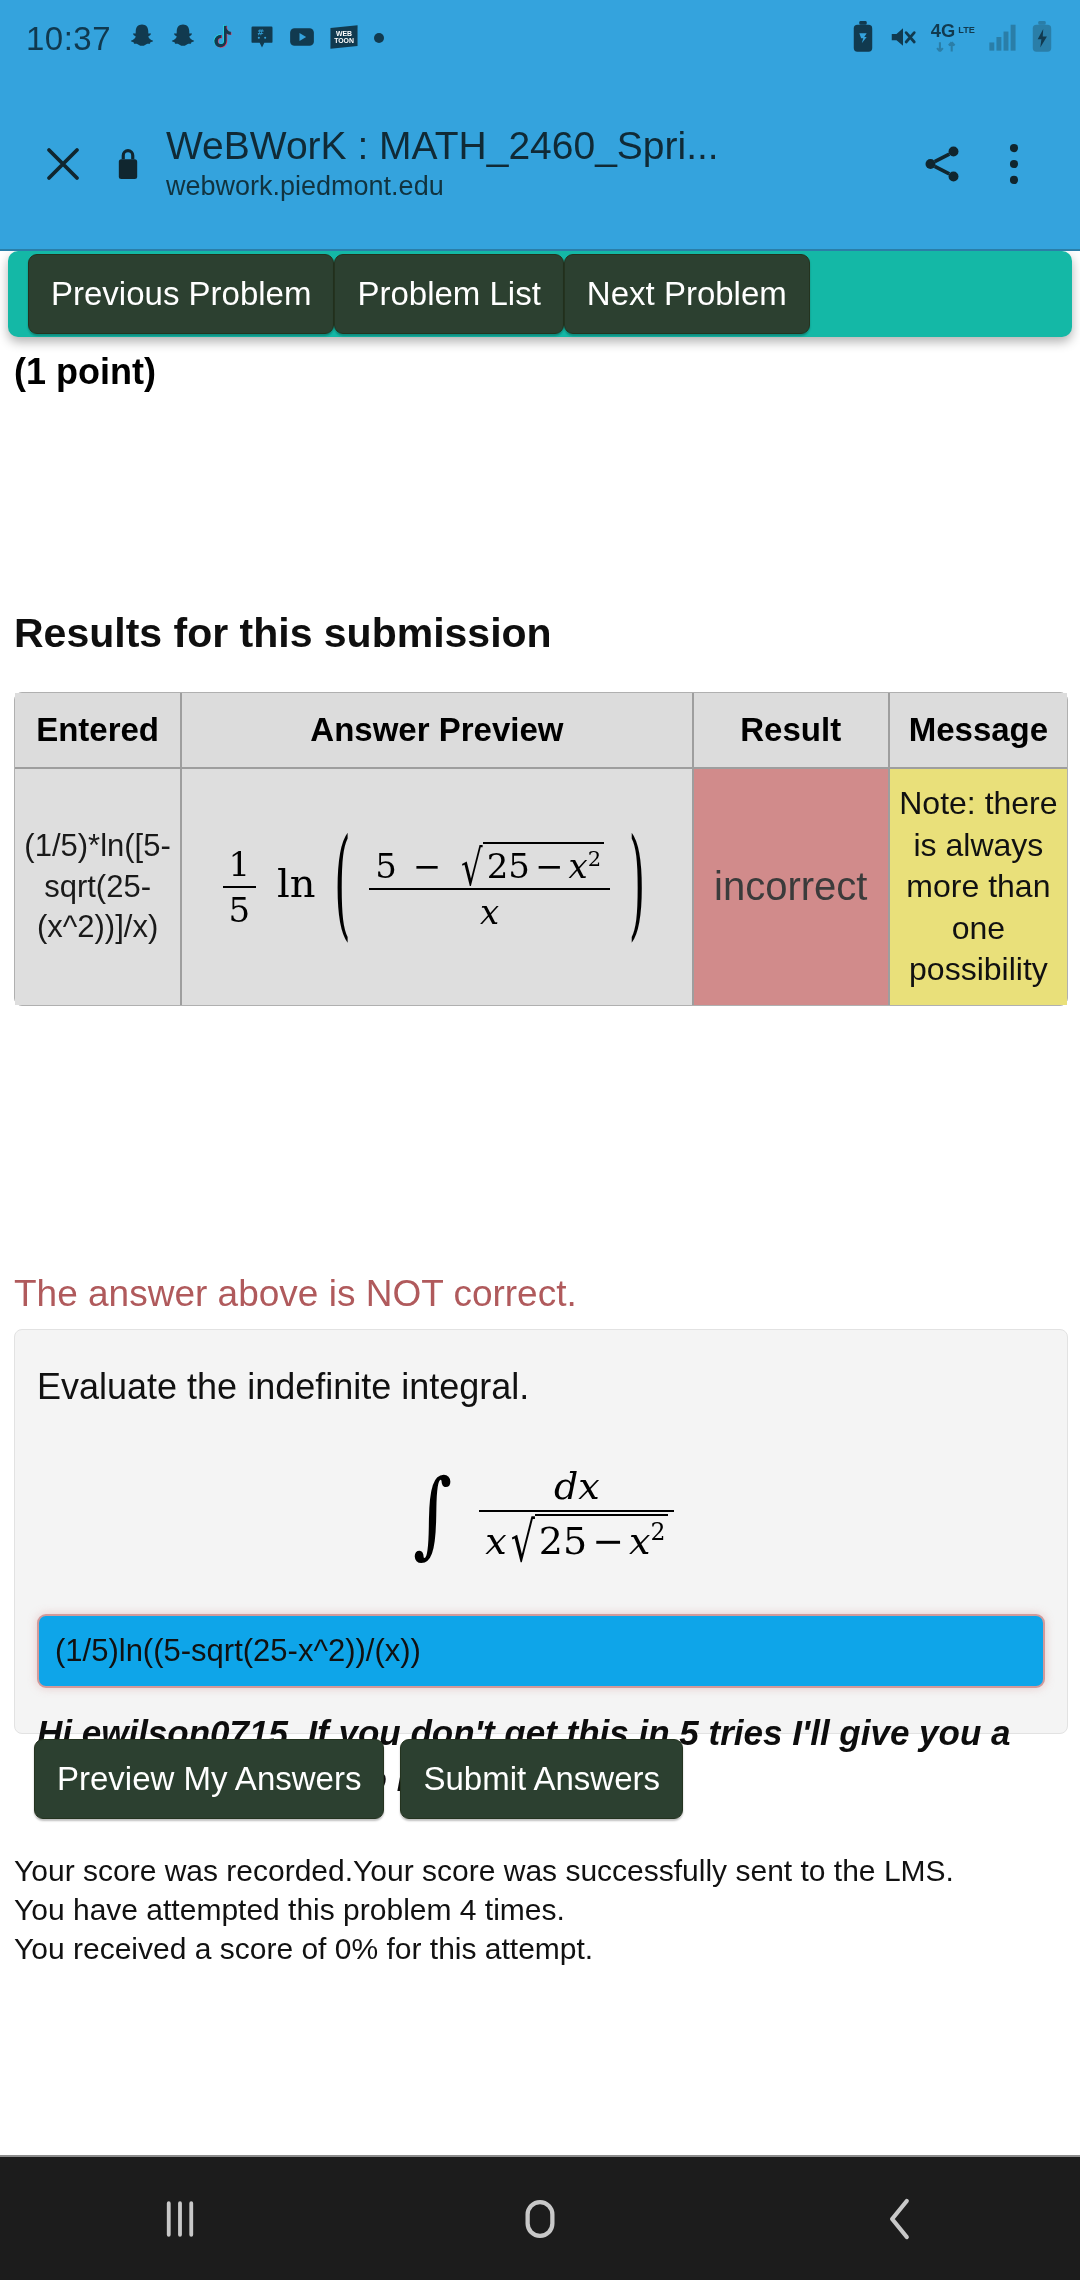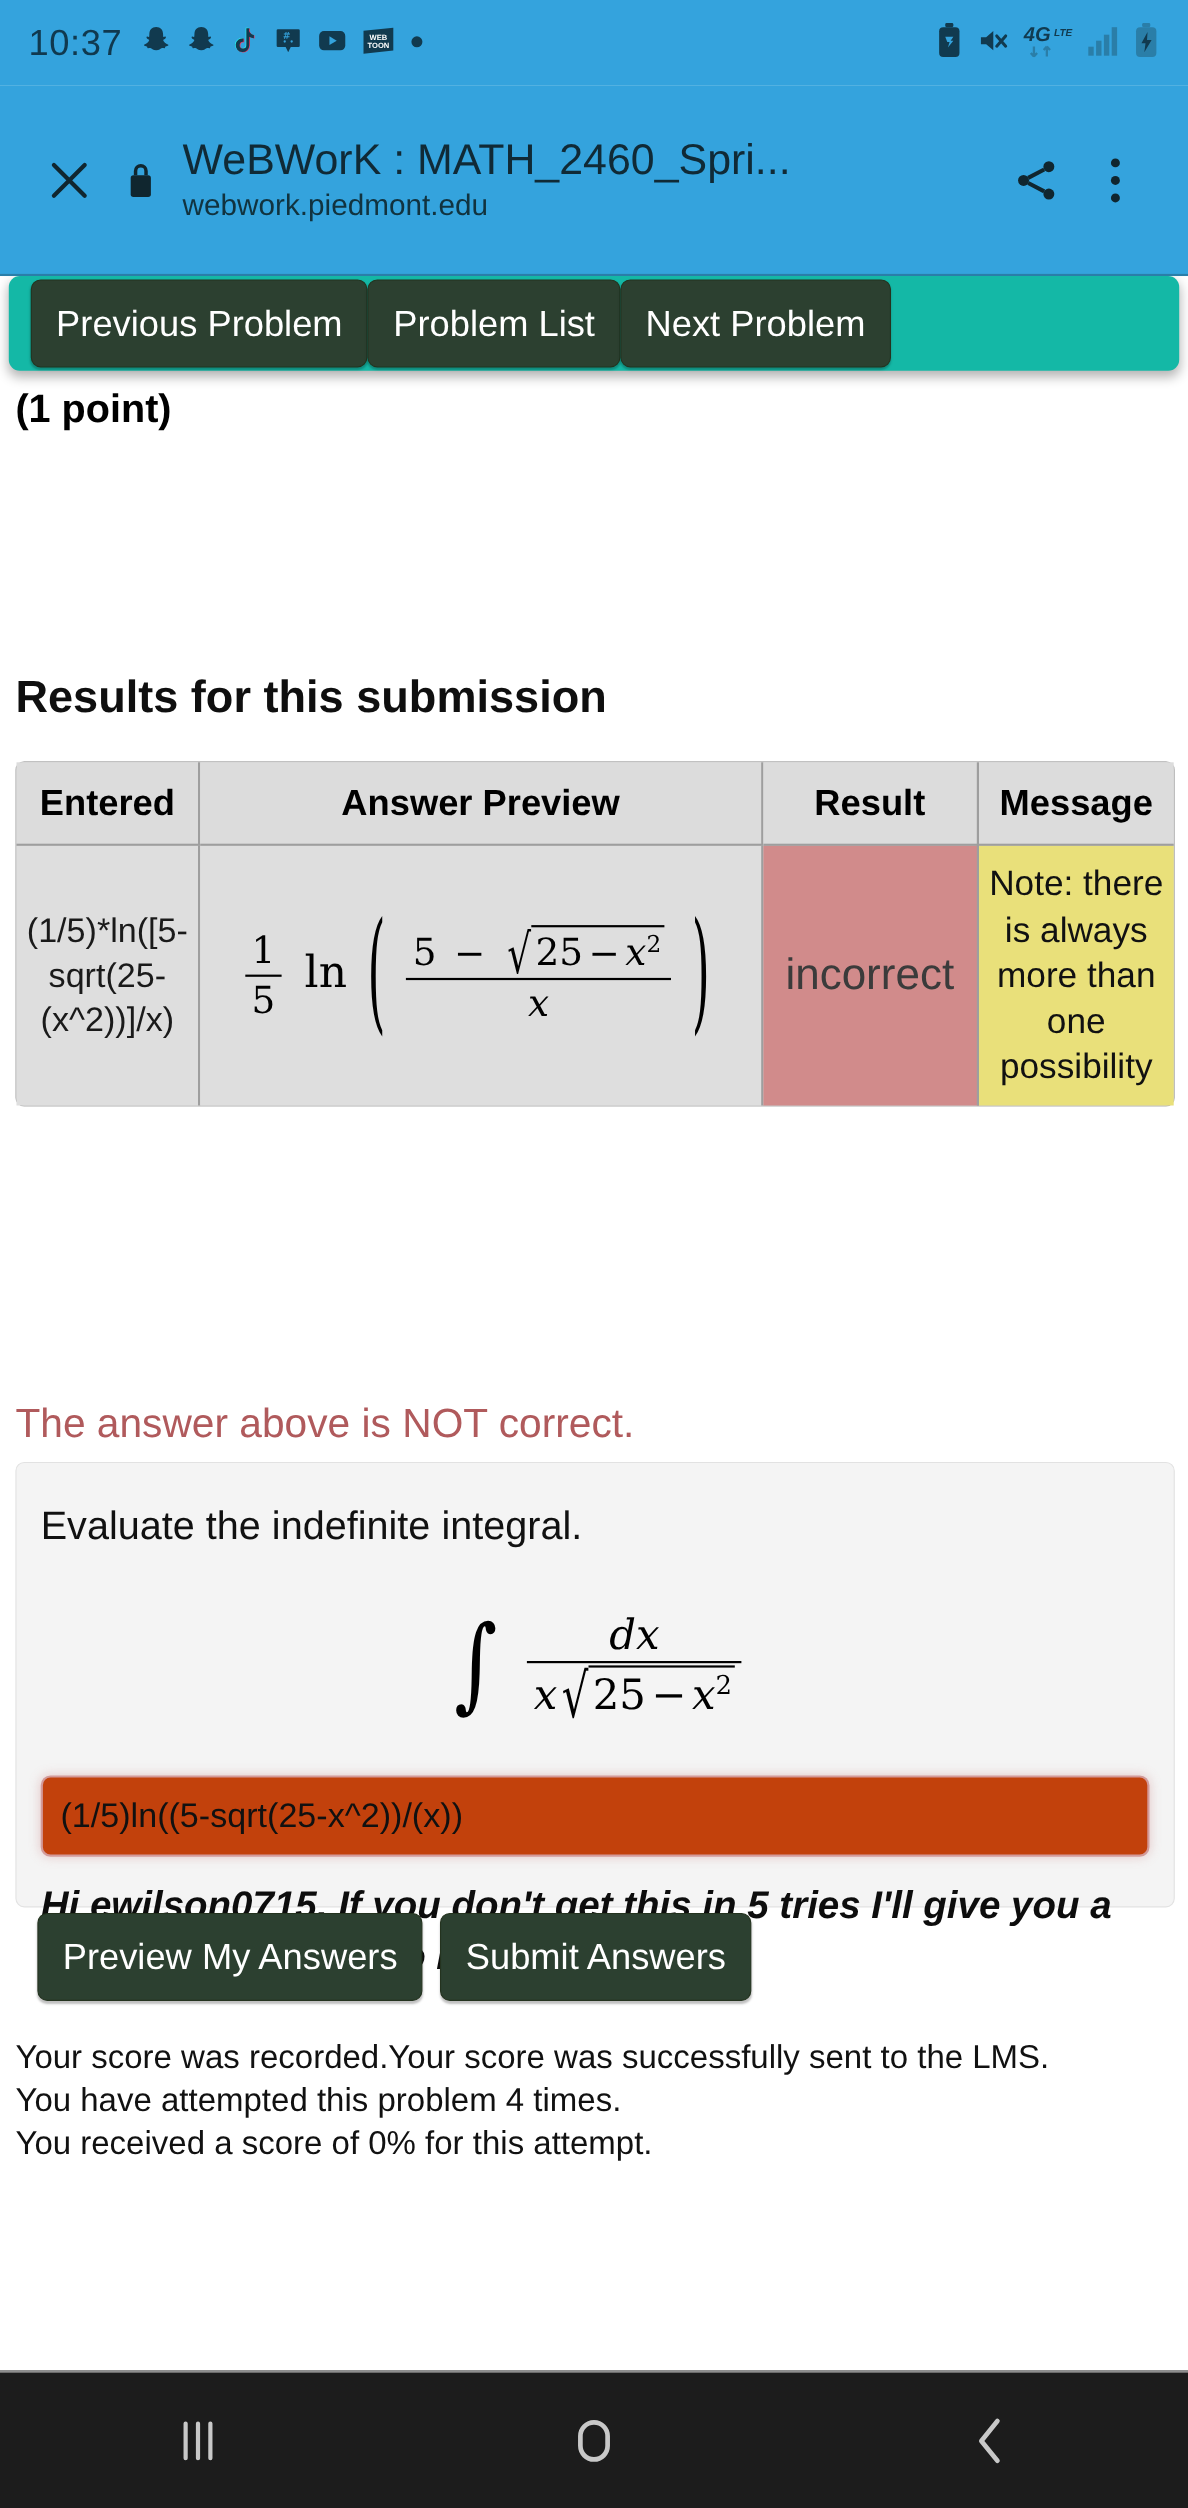--- a/index.html
+++ b/index.html
@@ -13,21 +13,21 @@
 
   
   .statusbar {
     position: absolute; top: 0; left: 0; width: 1080px; height: 78px;
     background: #34a3dd;
     display: flex; align-items: center;
     padding: 0 26px;
   }
   .clock { font-size: 33px; color: #10394f; letter-spacing: .5px; }
   .notif-icons { display: flex; align-items: center; gap: 11px; margin-left: 16px; }
-  .sb-right { margin-left: auto; display: flex; align-items: center; gap: 12px; font-style: italic; }
+  .sb-right { margin-left: auto; display: flex; align-items: center; gap: 12px; }
   .ic { display: block; }
 
   
   .browserbar {
     position: absolute; top: 78px; left: 0; width: 1080px; height: 173px;
     background: #34a3dd;
     display: flex; align-items: center;
     padding: 0 30px;
     border-bottom: 2px solid #2a7ea8;
   }
@@ -141,21 +141,21 @@
     position: absolute; top: 134px; left: 0; width: 100%;
     text-align: center;
   }
   .intsym {
     font-family: "DejaVu Serif", serif; font-size: 94px;
     display: inline-block; vertical-align: middle; line-height: .8;
     transform: scaleX(.8); font-style: italic;
   }
   .answer-input {
     position: absolute; top: 284px; left: 22px; width: 1008px; height: 74px;
-    background: #c2410c; border: 2px solid #d39a9a; border-radius: 9px;
+    background: #0ea5e9; border: 2px solid #d39a9a; border-radius: 9px;
     box-shadow: 0 0 10px rgba(200,120,120,.35);
     font-size: 31px; color: #111;
     padding: 0 16px; font-family: "Liberation Sans", sans-serif;
   }
   .hint-text {
     position: absolute; top: 380px; left: 22px; width: 1010px;
     font-size: 35px; font-weight: bold; font-style: italic;
     color: #0d0d0d; line-height: 1.30;
   }
 

